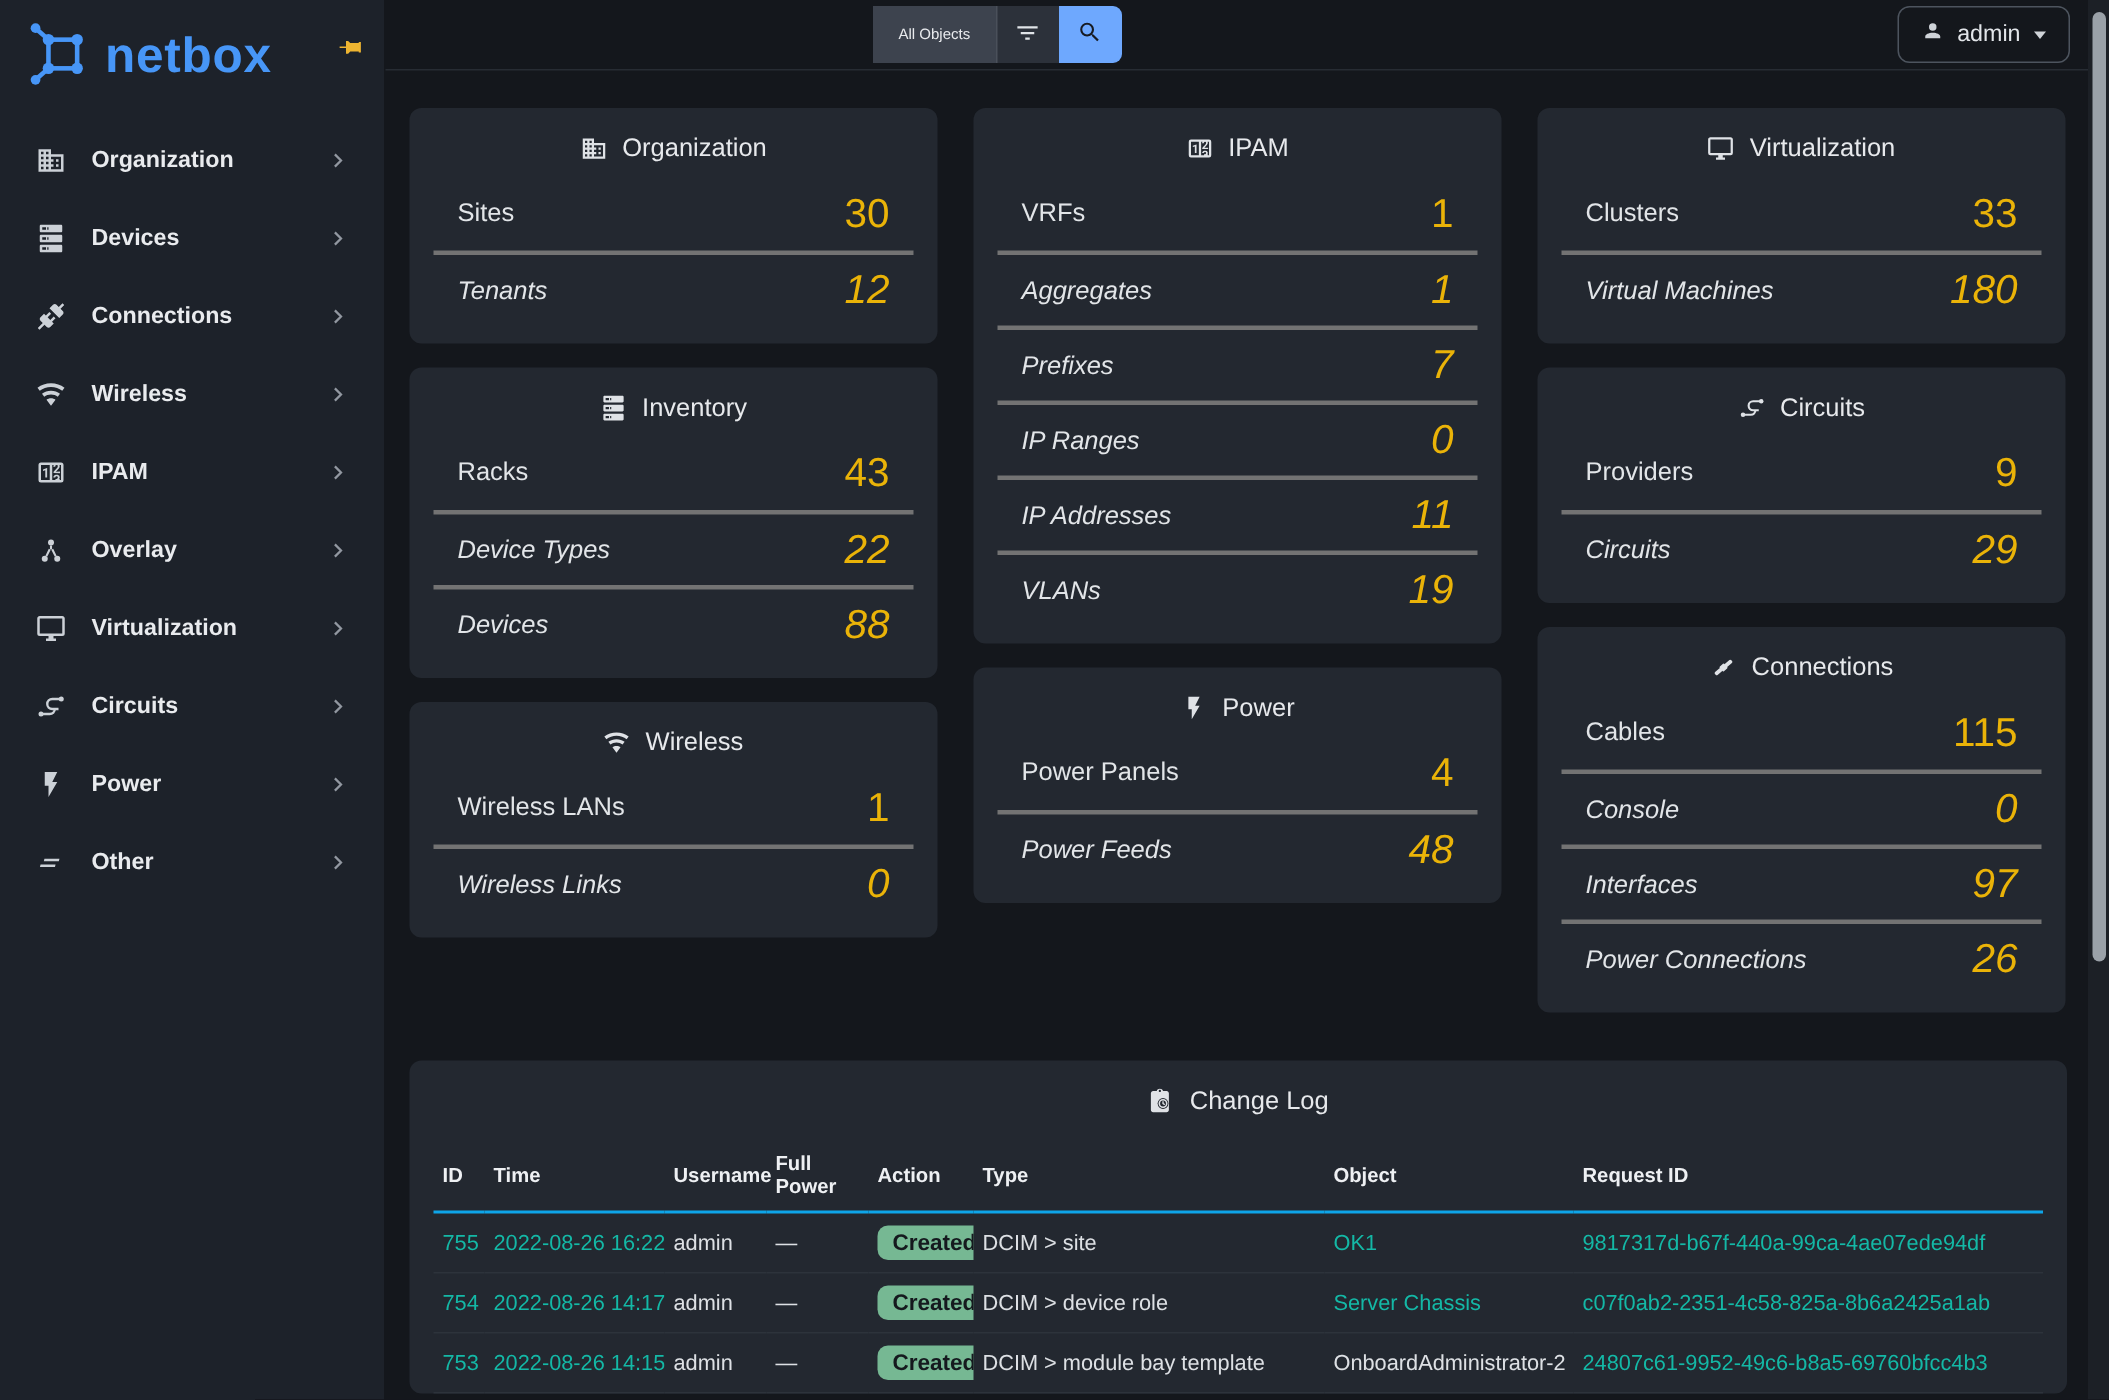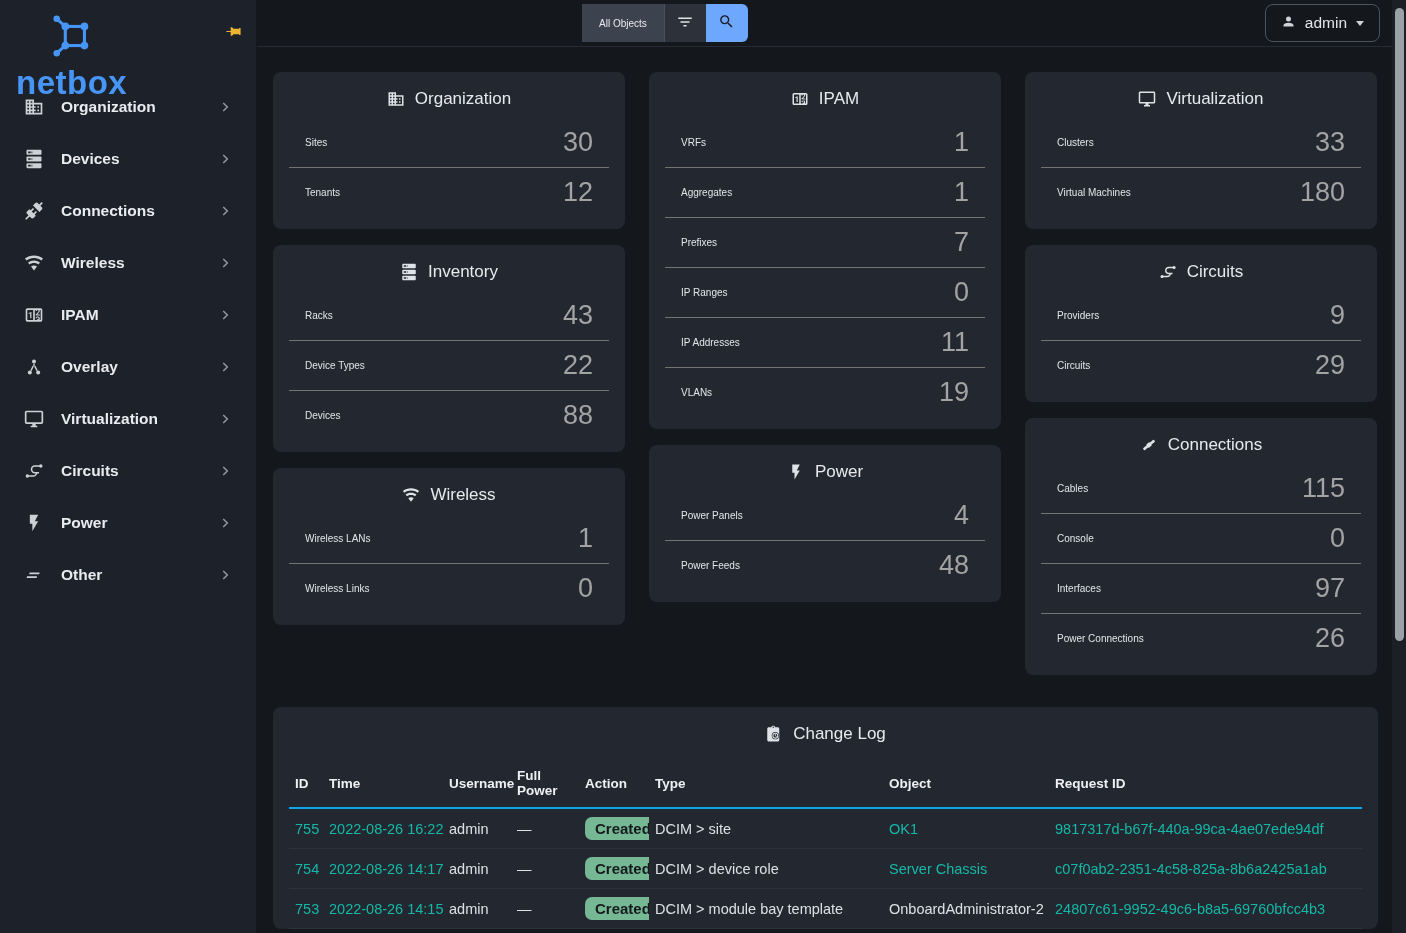--- a/index.html
+++ b/index.html
@@ -11,21 +11,21 @@
     position:relative;
   }
   
   .sidebar {
     position:absolute; left:0; top:0; width:256px; height:100%;
     background:#1d222a; border-right:1px solid #10131
 
 8;
   }
   .brand-row { display:flex; align-items:flex-start; padding:14px 14px 0 16px; height:79px; }
-  .brand-link { display:flex; align-items:center; gap:8px; text-decoration:none; cursor:pointer;flex-direction:column; }
+  .brand-link { display:flex; align-items:center; gap:8px; text-decoration:none; cursor:pointer; }
   .brand-text { font-size:33px; font-weight:700; color:#4796f7; letter-spacing:.5px; line-height:1; }
   .pin-btn { margin-left:auto; margin-top:9px; color:#edb431; cursor:pointer; }
   .pin-btn svg { transform:rotate(90deg); }
   .nav { margin-top:2px; }
   .nav-item {
     display:flex; align-items:center; height:52px; padding:0 24px; cursor:pointer;
   }
   .nav-icon { width:20px; height:20px; color:#ccd1d7; margin-right:17px; flex:0 0 auto; }
   .nav-icon svg { width:20px; height:20px; display:block; }
   .nav-label { flex:1; font-size:15.5px; font-weight:700; color:#e9ebee; }
@@ -74,23 +74,23 @@
   .card-title {
     display:flex; align-items:center; justify-content:center; gap:10px;
     font-size:17px; color:#e7e9ec; padding:4px 0 8px;
   }
   .card-title .t-icon { width:18px; height:18px; color:#dfe2e6; }
   .card-title .t-icon svg { width:18px; height:18px; display:block; }
   .stat-row {
     display:flex; align-items:center; justify-content:space-between;
     margin:0 16px; padding:0 16px; height:50px;
   }
-  .stat-row + .stat-row { border-top:1px solid #737373; }
-  .stat-label { font-size:10px; color:#e2e5e8; }
-  .stat-value { font-size:27px; color:#a3a3a3; line-height:1; text-decoration:none; cursor:pointer; }
+  .stat-row + .stat-row { border-top:3px solid #737373;font-style:italic; }
+  .stat-label { font-size:17px; color:#e2e5e8; }
+  .stat-value { font-size:27px; color:#eab308; line-height:1; text-decoration:none; cursor:pointer; }
   
   .changelog { margin-top:16px; width:1105px; padding-bottom:0; }
   table { border-collapse:collapse; table-layout:fixed; width:1073px; margin:6px 16px 0; }
   th {
     text-align:left; font-size:13.5px; font-weight:700; color:#eef0f3;
     padding:10px 6px 9px; border-bottom:2px solid #0ea5e9;
   }
   td {
     font-size:14.5px; color:#dde0e4; padding:8px 6px;
     border-bottom:1px solid #2d333b; white-space:nowrap; overflow:hidden;

